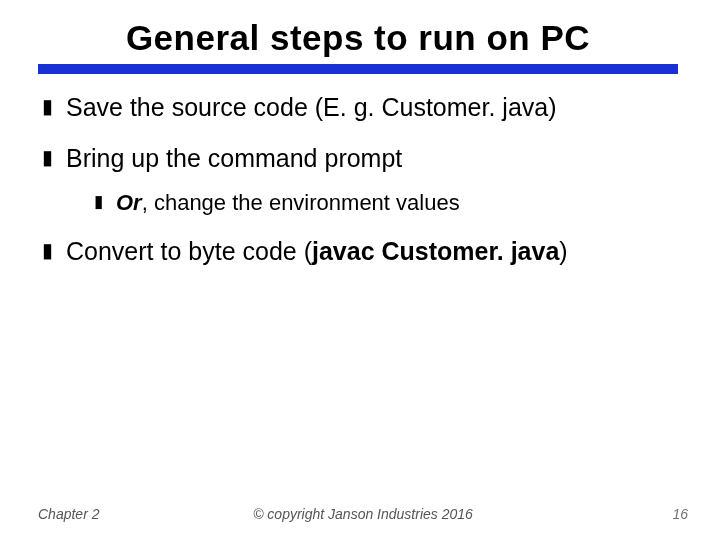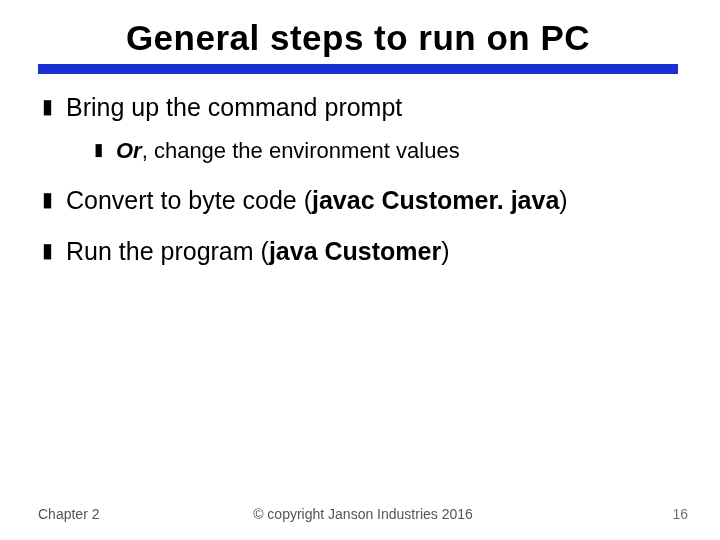--- a/index.html
+++ b/index.html
@@ -66,52 +66,53 @@
   .footer {
     position: absolute;
     bottom: 18px;
     left: 38px;
     right: 28px;
     font-size: 14px;
     color: #555;
     display: flex;
     justify-content: space-between;
     align-items: baseline;
+    font-style: italic;
   }
   .footer .center { position: absolute; left: 0; right: 0; text-align: center; }
   .footer .right { margin-left: auto; color: #737373; }
   .footer .left { color: #555; }
 </style>
 </head>
 <body>
 
 <div class="slide">
 
   <h1 class="title">General steps to run on PC</h1>
   <div class="underline"></div>
 
   <ul class="top">
 
+    <li>
+      <span>Save the source code (E. g. Customer. java)</span>
+    </li>
 
     <li>
       <span>Bring up the command prompt</span>
       <ul class="sub">
         <li>
           <span class="bold ital">Or</span><span>, change the environment values</span>
         </li>
       </ul>
     </li>
 
     <li>
       <span>Convert to byte code (</span><span class="bold">javac  Customer. java</span><span>)</span>
     </li>
 
-    <li>
-      <span>Run the program (</span><span class="bold">java  Customer</span><span>)</span>
-    </li>
 
   </ul>
 
   <div class="footer">
     <span class="left">Chapter 2</span>
     <span class="center">© copyright Janson Industries 2016</span>
     <span class="right">16</span>
   </div>
 
 </div>

